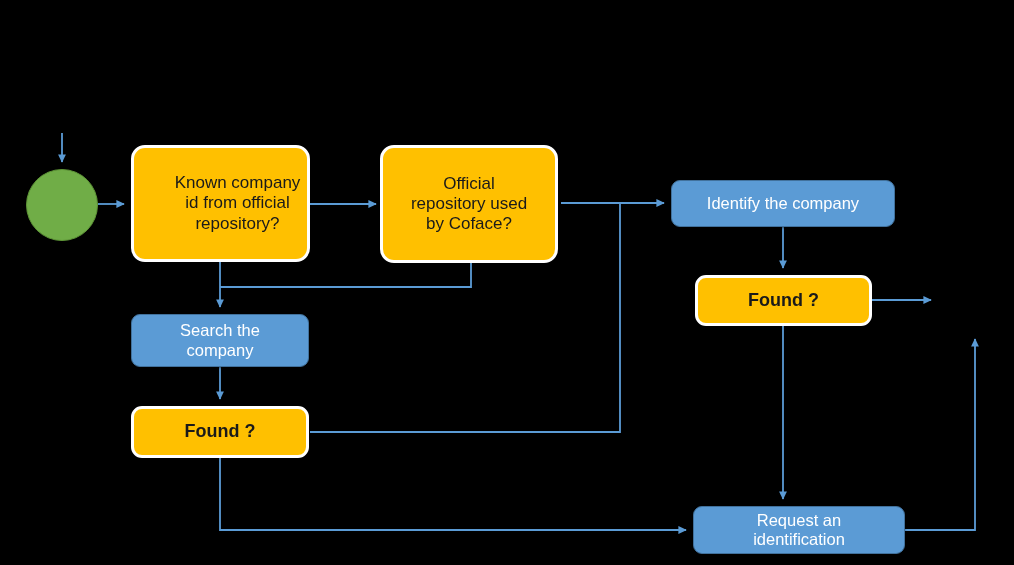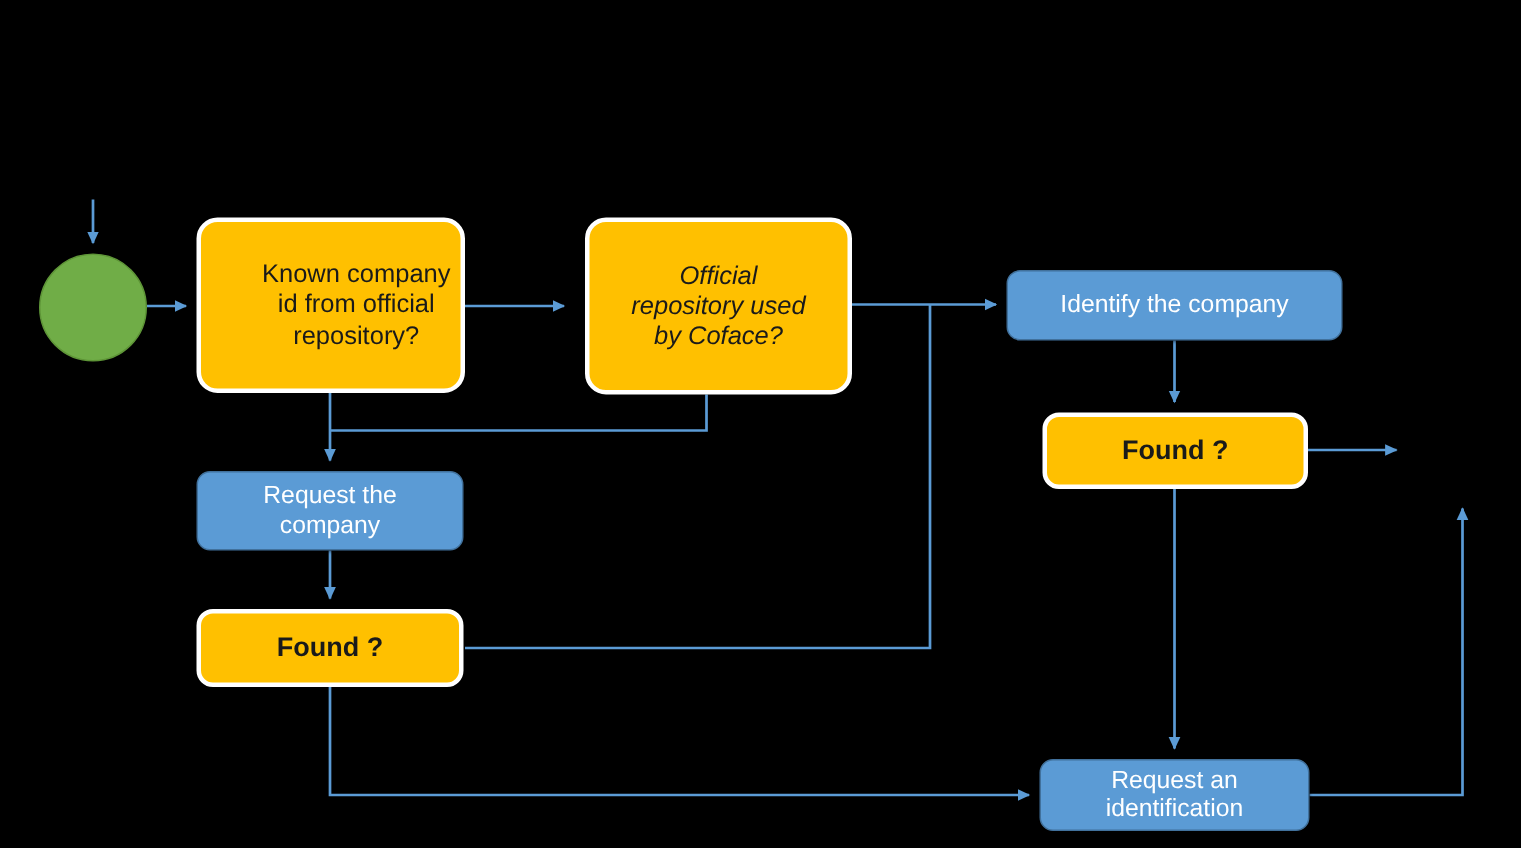--- a/index.html
+++ b/index.html
@@ -113,41 +113,41 @@
   <div class="node node-start" style="left:26px; top:169px; width:72px; height:72px;">
     <span class="label"></span>
   </div>
 
   <div class="node node-decision" style="left:131px; top:145px; width:179px; height:117px;padding-left:40px;">
     <span class="label">Known  company
 id from official
 repository?</span>
   </div>
 
-  <div class="node node-decision" style="left:390px; top:145px; width:178px; height:118px;font-style:italic;">
+  <div class="node node-decision" style="left:380px; top:145px; width:178px; height:118px;">
     <span class="label">Official
 repository used
 by Coface?</span>
   </div>
 
   <div class="node node-process" style="left:671px; top:180px; width:224px; height:47px;">
     <span class="label">Identify the company</span>
   </div>
 
   <div class="node node-decision small" style="left:695px; top:275px; width:177px; height:51px;">
     <span class="label">Found  ?</span>
   </div>
 
   <div class="node node-process" style="left:131px; top:314px; width:178px; height:53px;">
-    <span class="label">Request the
+    <span class="label">Search the
 company</span>
   </div>
 
   <div class="node node-decision small" style="left:131px; top:406px; width:178px; height:52px;">
     <span class="label">Found  ?</span>
   </div>
 
-  <div class="node node-process" style="left:693px; top:506px; width:180px; height:48px;">
+  <div class="node node-process" style="left:693px; top:506px; width:212px; height:48px;">
     <span class="label">Request an
 identification</span>
   </div>
 
 </div>
 
 </body></html>

